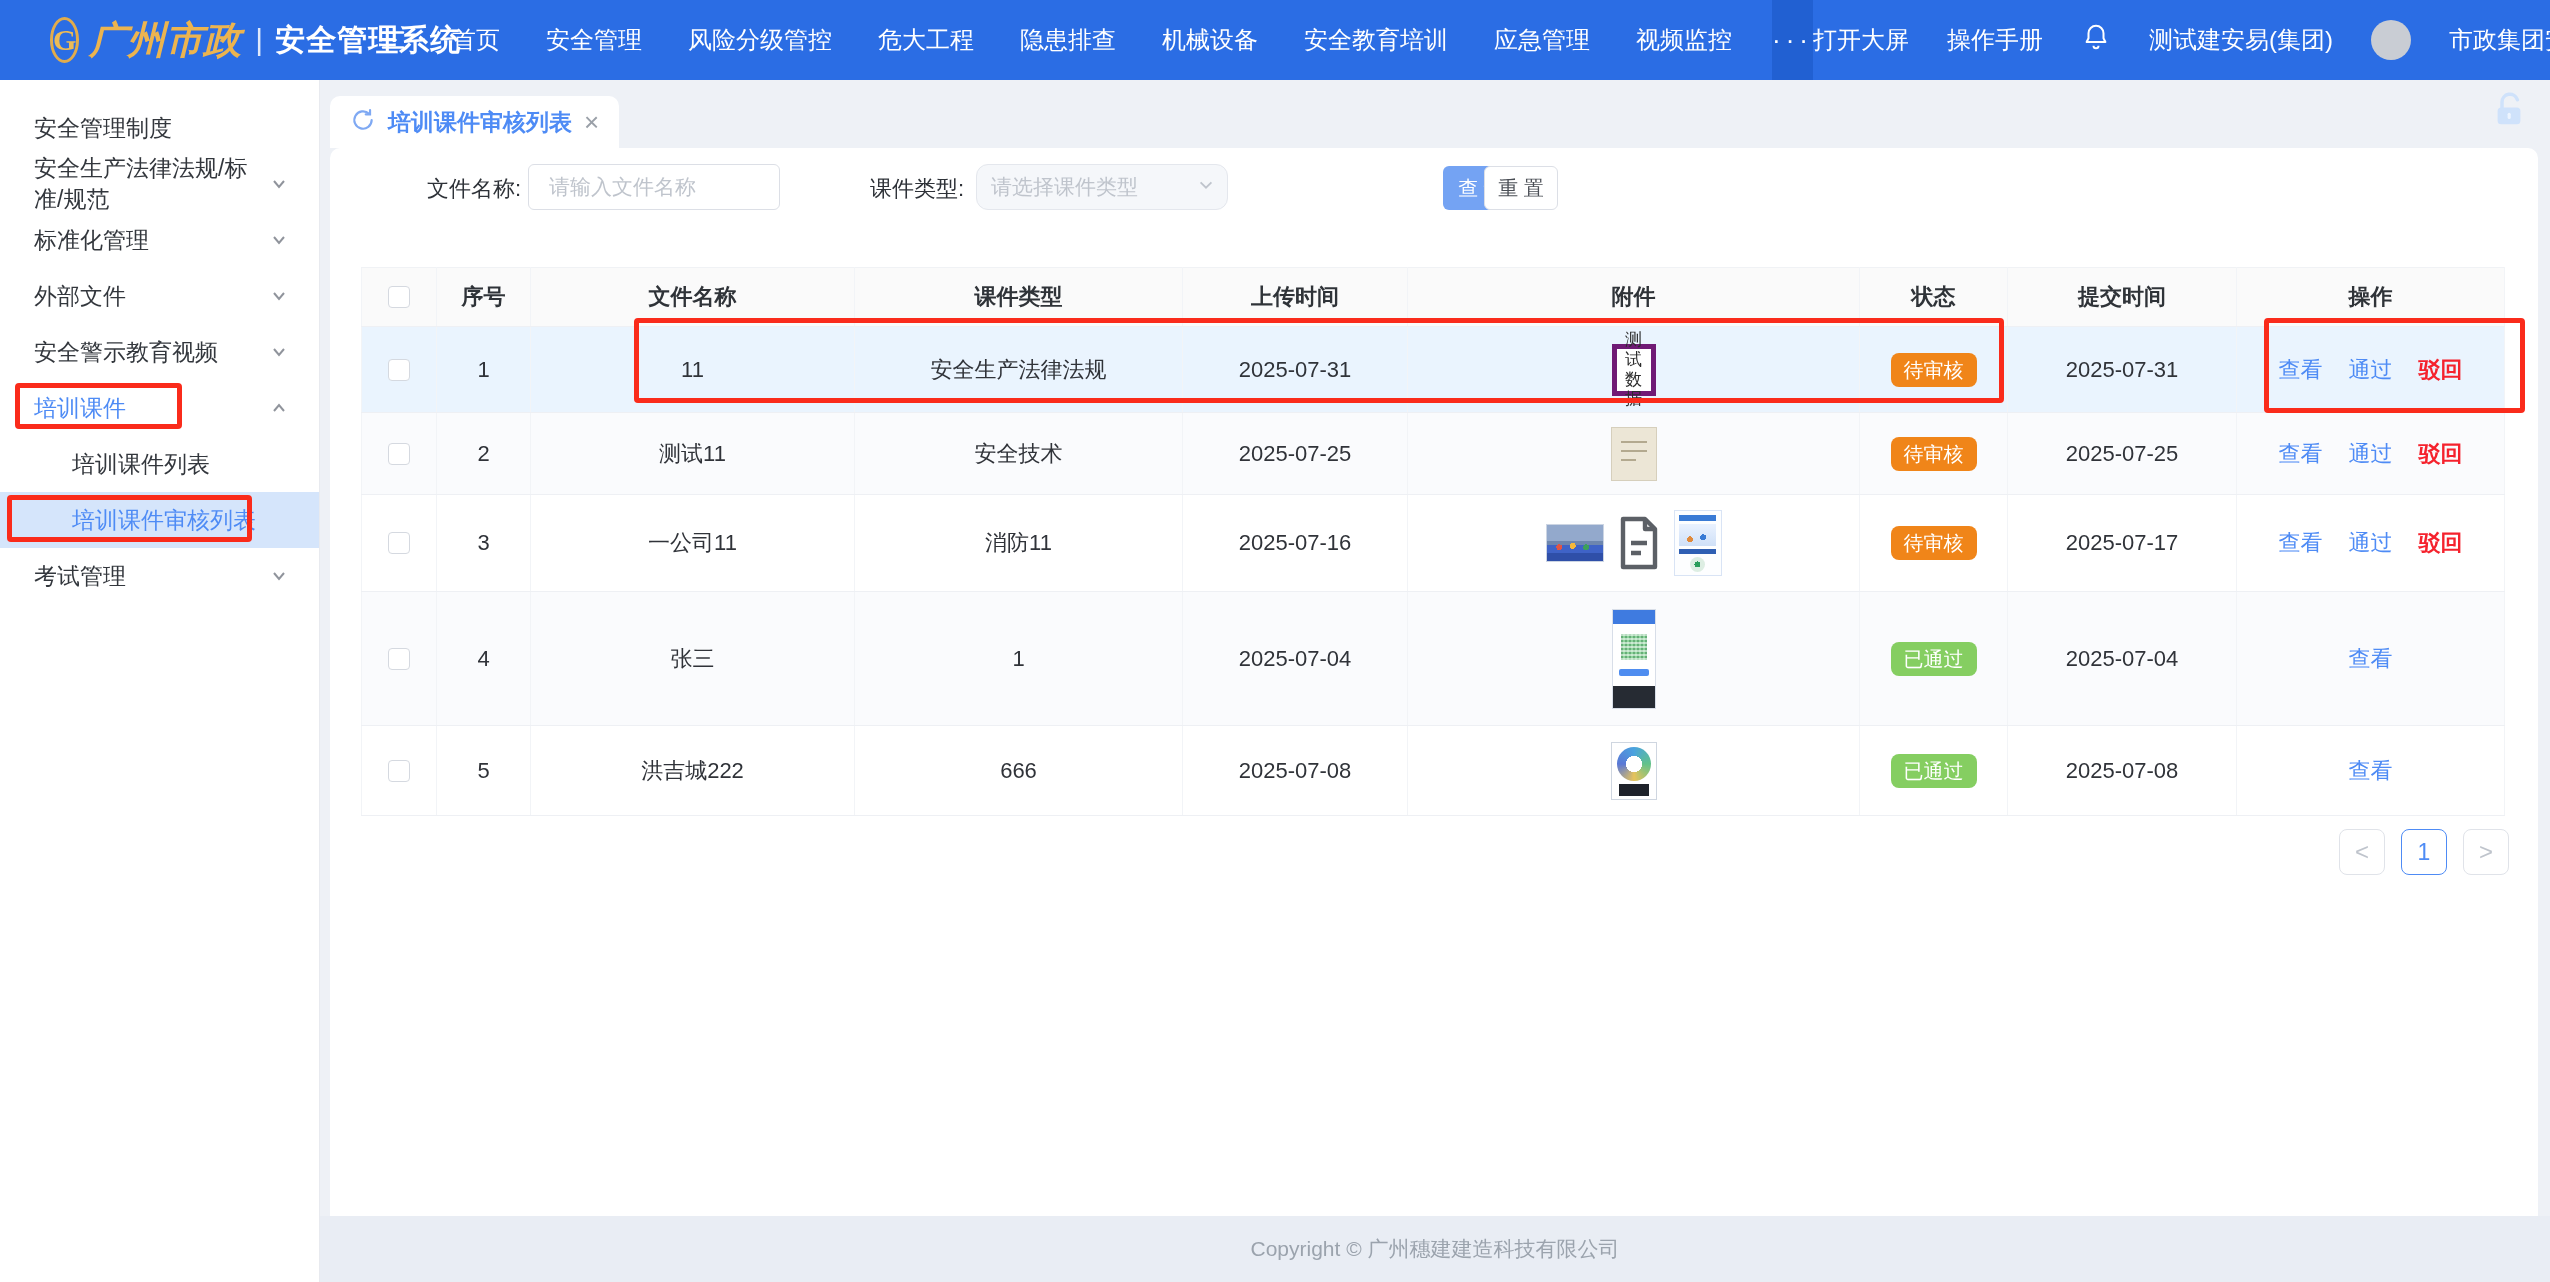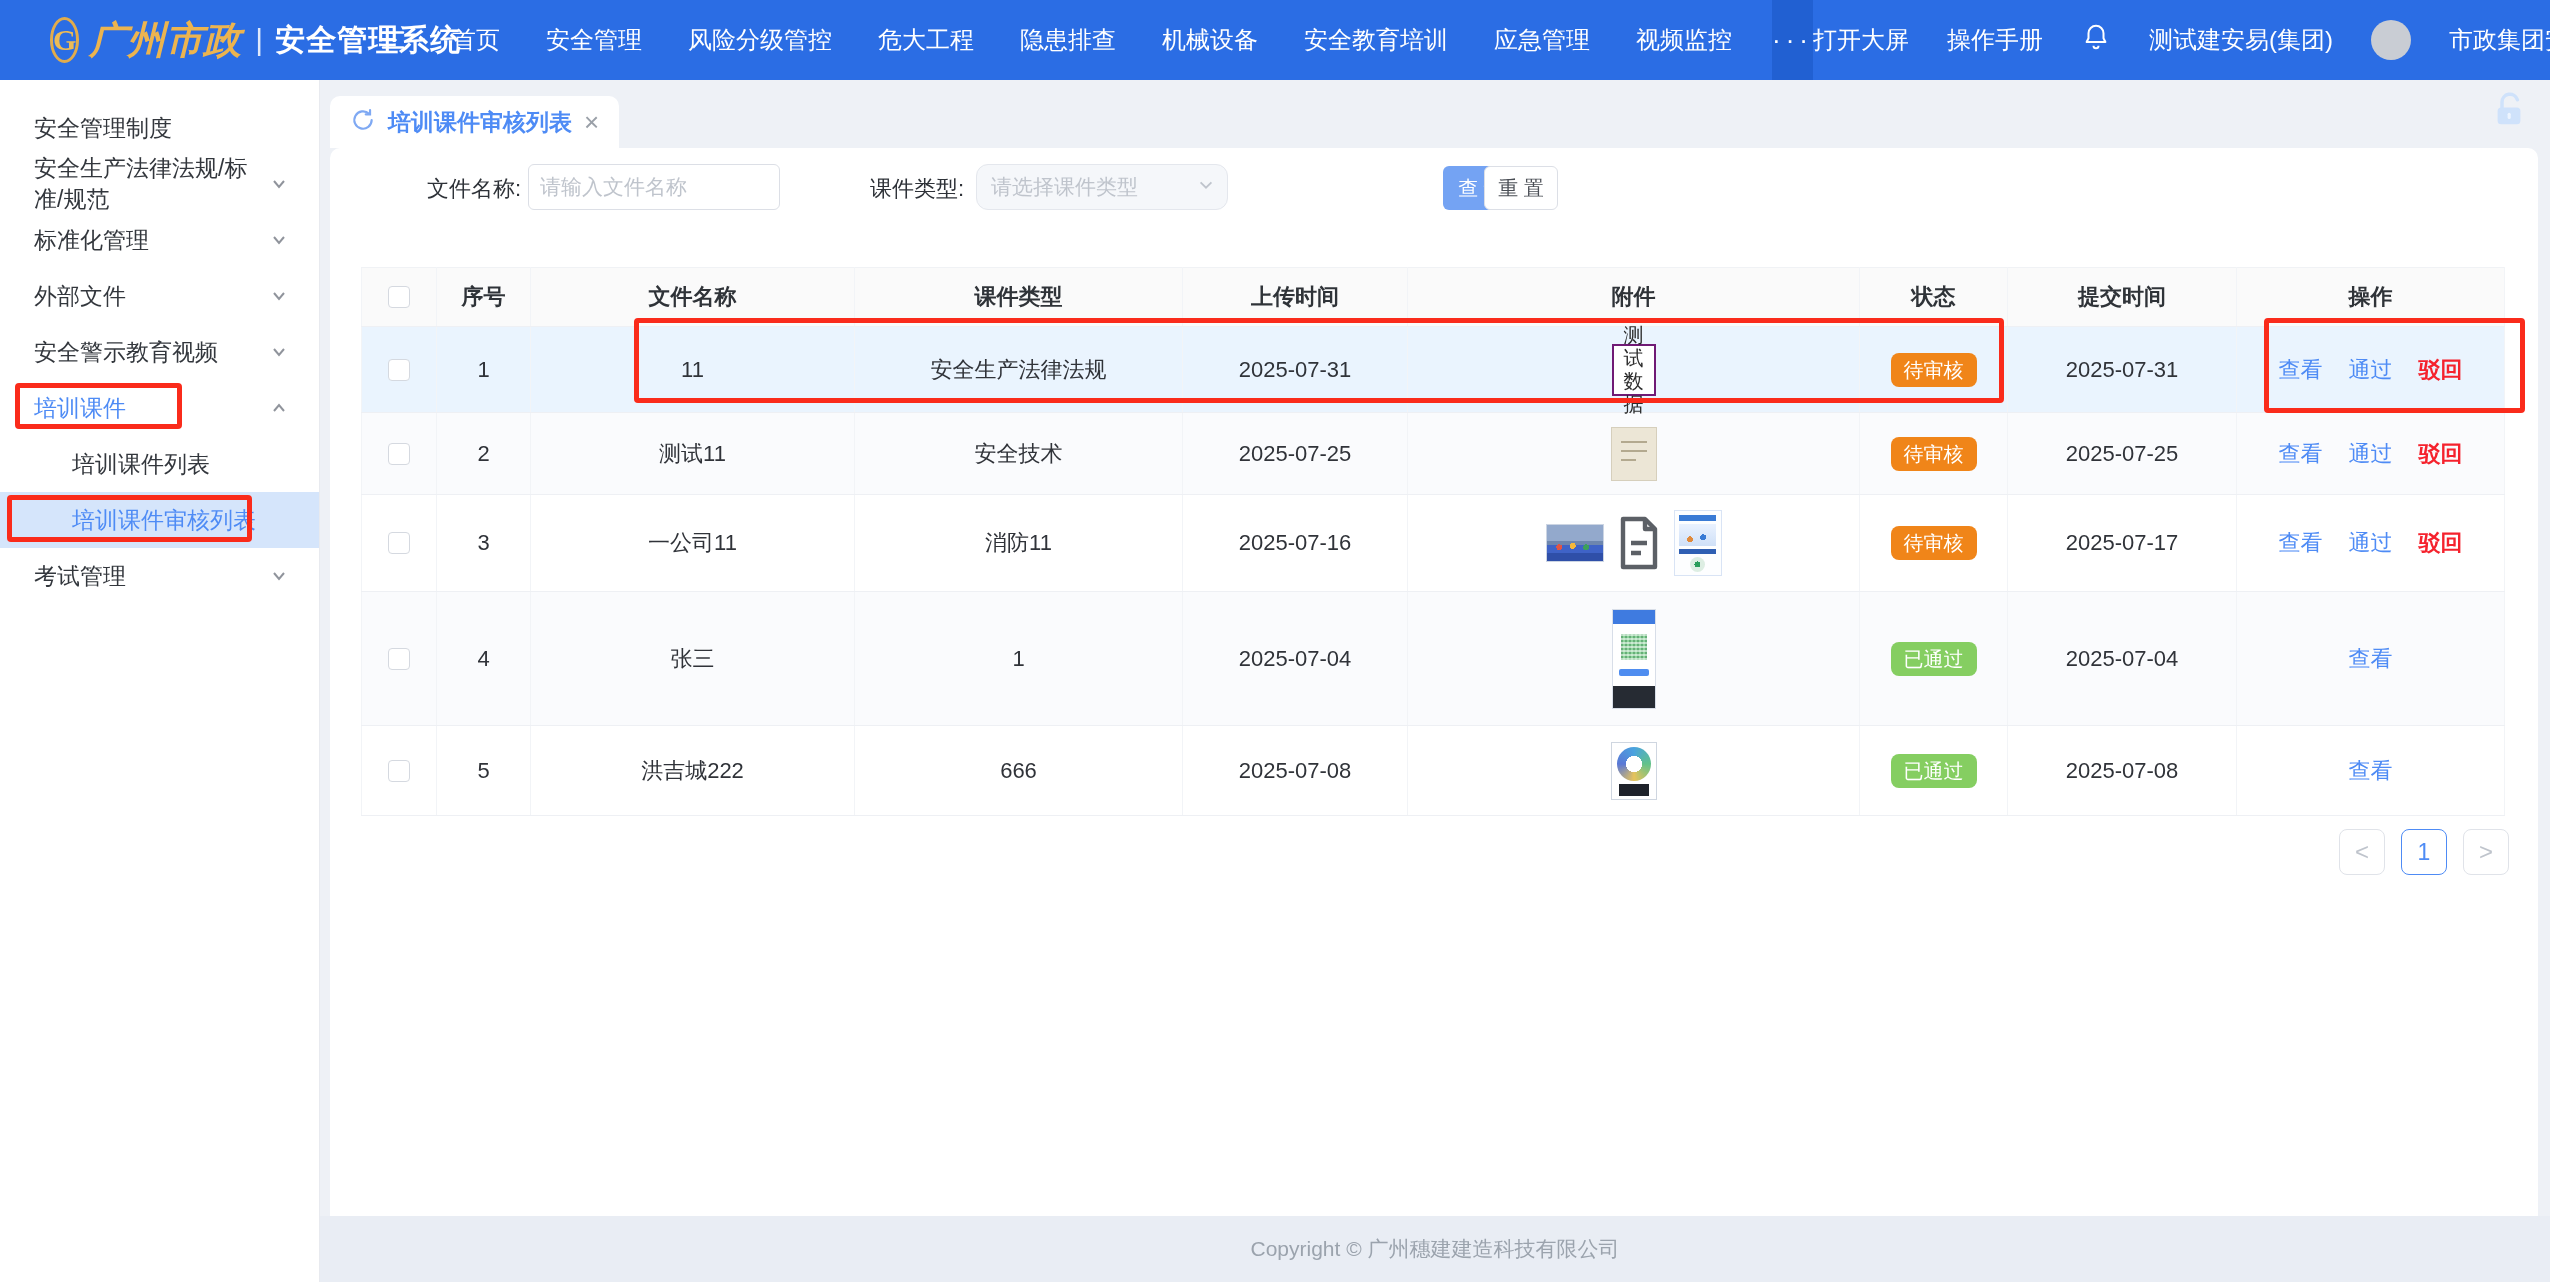--- a/index.html
+++ b/index.html
@@ -44,21 +44,21 @@
   .lockbox{position:absolute;right:20px;top:10px;cursor:pointer;}
 
   .card{position:absolute;left:10px;top:68px;right:12px;bottom:54px;background:#fff;border-radius:10px 10px 0 0;}
 
   
   .filters{position:absolute;left:0;top:16px;width:100%;height:50px;font-size:22px;color:#2e3238;}
   .f-label{position:absolute;top:10px;white-space:nowrap;}
   .f-label.l1{left:97px;}
   .f-label.l2{left:540px;}
   .f-input{position:absolute;left:198px;top:0;width:252px;height:46px;border:1px solid #dcdfe6;border-radius:6px;
-           box-sizing:border-box;font-size:21px;padding:0 11px;color:#701a75;outline:none;font-family:inherit;}
+           box-sizing:border-box;font-size:21px;padding:0 20px;color:#701a75;outline:none;font-family:inherit;}
   .f-input::placeholder{color:#bfc4cc;}
   .f-select{position:absolute;left:646px;top:0;width:252px;height:46px;background:#f5f7fa;border:1px solid #e4e7ed;
             border-radius:12px;box-sizing:border-box;display:flex;align-items:center;justify-content:space-between;
             padding:0 12px 0 14px;color:#bfc4cc;font-size:21px;cursor:pointer;}
   .btn{position:absolute;top:2px;height:44px;border-radius:6px;font-size:20px;display:flex;align-items:center;
        justify-content:center;cursor:pointer;box-sizing:border-box;white-space:nowrap;}
   .btn.search{left:1113px;width:76px;background:#74a3f3;color:#fff;border:none;}
   .btn.reset{left:1154px;width:74px;background:#fff;color:#4a4e55;border:1px solid #dcdfe6;}
 
   
@@ -74,22 +74,22 @@
   .cb{width:20px;height:20px;border:1px solid #d5d9e0;border-radius:4px;background:#fff;margin:0 auto;cursor:pointer;}
   .badge{display:inline-block;padding:7px 13px;border-radius:8px;color:#fff;font-size:20px;line-height:1;}
   .badge.pending{background:#f08519;}
   .badge.approved{background:#85ce61;}
   .act{margin:0 13px;cursor:pointer;font-size:22px;}
   .act.view,.act.pass{color:#4e8bf5;}
   .act.reject{color:#f5222d;font-weight:bold;}
 
   
   .att-wrap{display:flex;align-items:center;justify-content:center;gap:10px;}
-  .th-mini{width:44px;height:52px;background:#fff;border:2px solid #701a75;box-sizing:border-box;display:flex;align-items:center;
-           justify-content:center;font-size:20px;line-height:1.15;color:#2c2c2c;text-align:center;padding:2px;cursor:pointer;}
+  .th-mini{width:44px;height:52px;background:#fff;border:5px solid #701a75;box-sizing:border-box;display:flex;align-items:center;
+           justify-content:center;font-size:17px;line-height:1.15;color:#2c2c2c;text-align:center;padding:2px;cursor:pointer;}
   .th-mini span{display:block;width:32px;}
   .th-cert{width:46px;height:54px;background:#ece6d6;border:1px solid #d6cfbc;position:relative;box-sizing:border-box;cursor:pointer;}
   .th-cert i{position:absolute;left:9px;right:9px;height:2px;background:#b3a98f;}
   .th-cert i:nth-child(1){top:13px;} .th-cert i:nth-child(2){top:22px;} .th-cert i:nth-child(3){top:31px;right:20px;}
   .th-photo{width:58px;height:38px;border:1px solid #ccd5e3;box-sizing:border-box;cursor:pointer;
     background-image:radial-gradient(circle at 22% 62%,#e05545 0 3px,transparent 3px),
                      radial-gradient(circle at 46% 58%,#f5b83a 0 3px,transparent 3px),
                      radial-gradient(circle at 70% 62%,#3da05c 0 3px,transparent 3px),
                      linear-gradient(180deg,#93a9cc 0 44%,#6d86ae 44% 55%,#3f63c7 55% 78%,#2f4fa8 78% 100%);}
   .th-doc{display:flex;align-items:center;cursor:pointer;}

